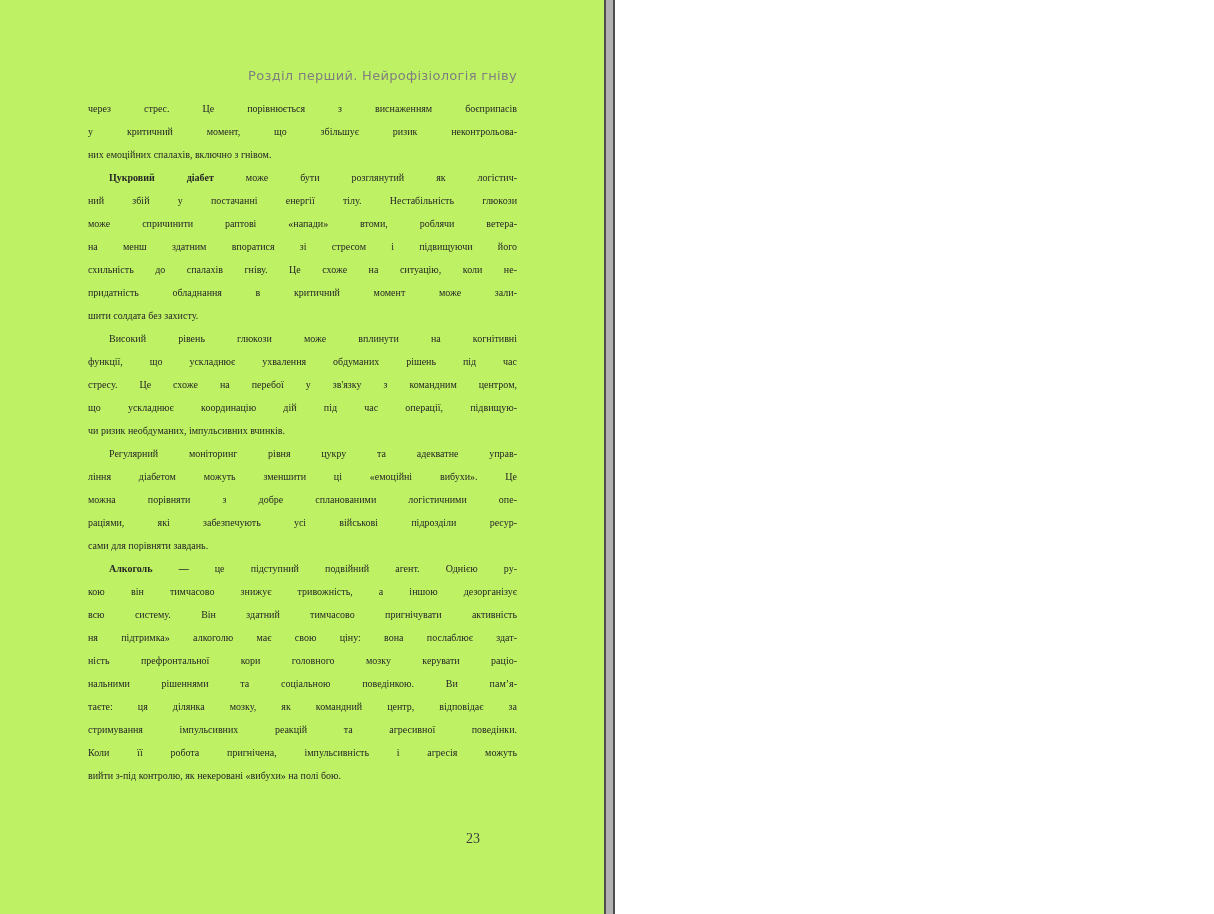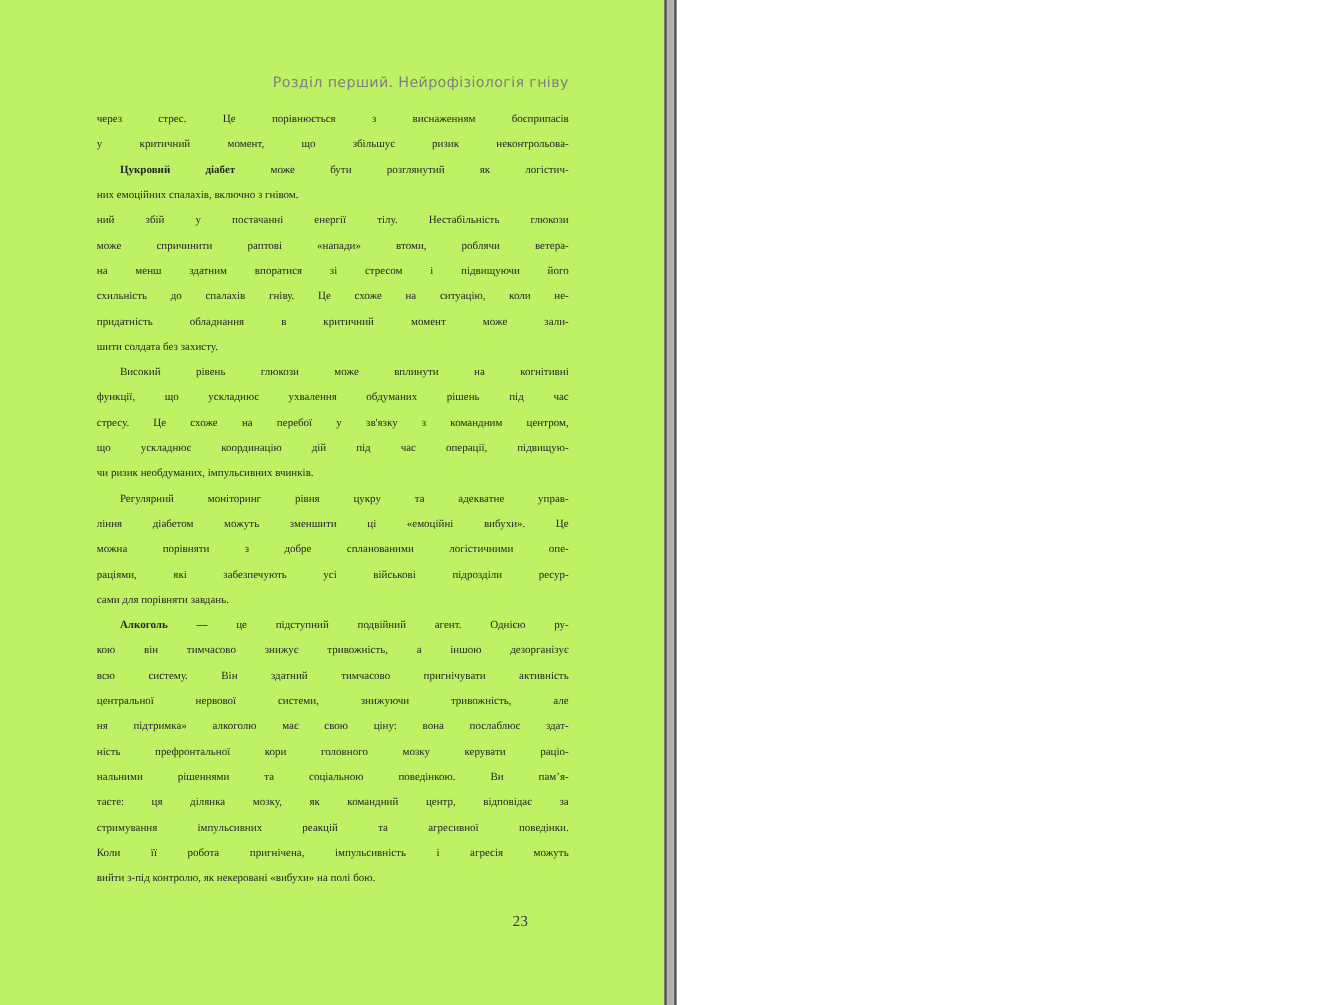--- a/index.html
+++ b/index.html
@@ -86,23 +86,23 @@
 <body>
 
 <div class="page">
 
   <div class="running-head">Розділ перший. Нейрофізіологія гніву</div>
 
   <div class="text-block">
 
     <div class="ln j">через стрес. Це порівнюється з виснаженням боєприпасів</div>
     <div class="ln j">у критичний момент, що збільшує ризик неконтрольова-</div>
+    <div class="ln last">них емоційних спалахів, включно з гнівом.</div>
+
     <div class="ln j ind"><span class="b">Цукровий діабет</span><span> може бути розглянутий як логістич-</span></div>
-
-    <div class="ln last">них емоційних спалахів, включно з гнівом.</div>
     <div class="ln j">ний збій у постачанні енергії тілу. Нестабільність глюкози</div>
     <div class="ln j">може спричинити раптові «напади» втоми, роблячи ветера-</div>
     <div class="ln j">на менш здатним впоратися зі стресом і підвищуючи його</div>
     <div class="ln j">схильність до спалахів гніву. Це схоже на ситуацію, коли не-</div>
     <div class="ln j">придатність обладнання в критичний момент може зали-</div>
     <div class="ln last">шити солдата без захисту.</div>
 
     <div class="ln j ind">Високий рівень глюкози може вплинути на когнітивні</div>
     <div class="ln j">функції, що ускладнює ухвалення обдуманих рішень під час</div>
     <div class="ln j">стресу. Це схоже на перебої у зв'язку з командним центром,</div>
@@ -111,21 +111,20 @@
 
     <div class="ln j ind">Регулярний моніторинг рівня цукру та адекватне управ-</div>
     <div class="ln j">ління діабетом можуть зменшити ці «емоційні вибухи». Це</div>
     <div class="ln j">можна порівняти з добре спланованими логістичними опе-</div>
     <div class="ln j">раціями, які забезпечують усі військові підрозділи ресур-</div>
     <div class="ln last">сами для порівняти завдань.</div>
 
     <div class="ln j ind"><span class="b">Алкоголь —</span><span> це підступний подвійний агент. Однією ру-</span></div>
     <div class="ln j">кою він тимчасово знижує тривожність, а іншою дезорганізує</div>
     <div class="ln j">всю систему. Він здатний тимчасово пригнічувати активність</div>
-    <div class="ln j">центральної нервової системи, знижуючи тривожність, але</div>
     <div class="ln j">ня підтримка» алкоголю має свою ціну: вона послаблює здат-</div>
     <div class="ln j">ність префронтальної кори головного мозку керувати раціо-</div>
     <div class="ln j">нальними рішеннями та соціальною поведінкою. Ви пам’я-</div>
     <div class="ln j">таєте: ця ділянка мозку, як командний центр, відповідає за</div>
     <div class="ln j">стримування імпульсивних реакцій та агресивної поведінки.</div>
     <div class="ln j">Коли її робота пригнічена, імпульсивність і агресія можуть</div>
     <div class="ln last">вийти з-під контролю, як некеровані «вибухи» на полі бою.</div>
   </div>
 
   <div class="page-number">23</div>

